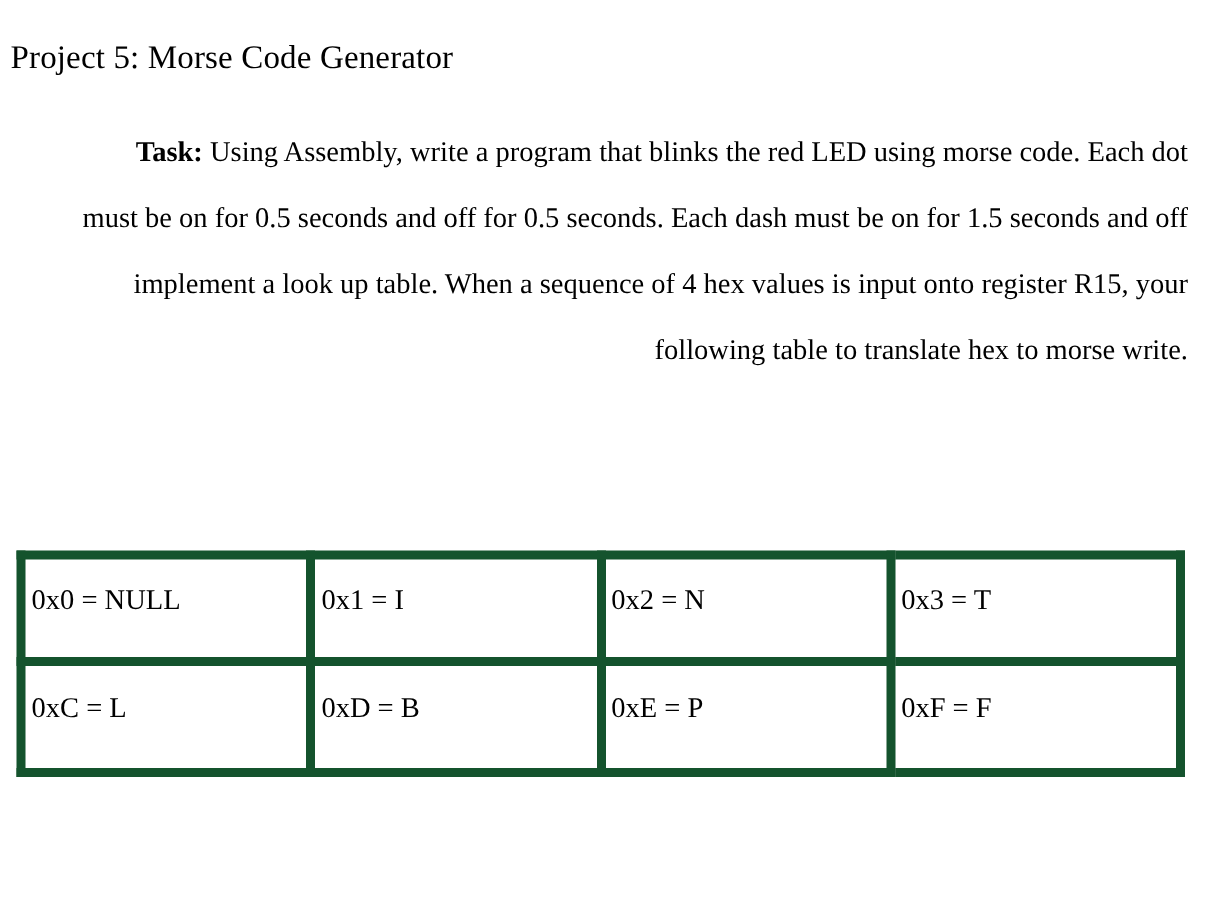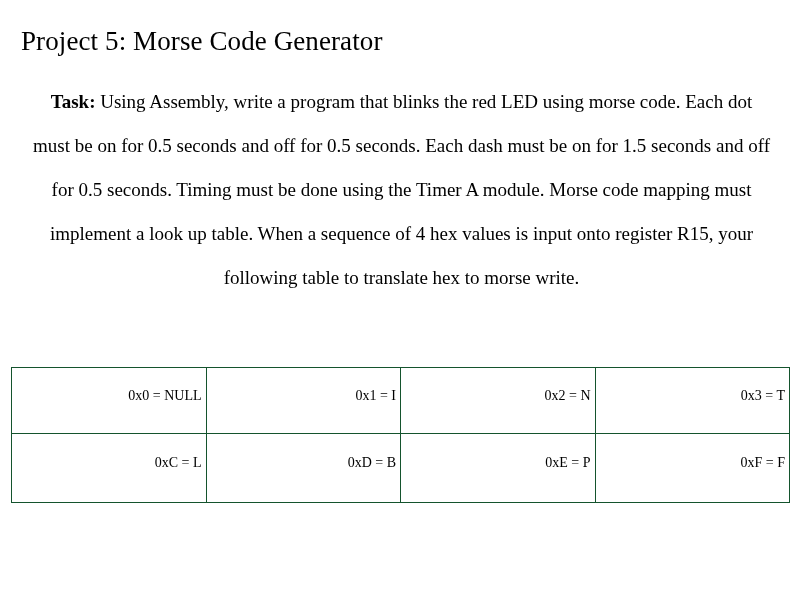--- a/index.html
+++ b/index.html
@@ -21,84 +21,83 @@
     position: absolute;
     left: 0;
     top: 0;
     width: 806px;
     height: 604px;
   }
 
   
   .doc-title {
     position: absolute;
-    left: 21px;
+    left: 7px;
     top: 6px;
     width: 782px;
-    font-size: 27px;
+    font-size: 22px;
     line-height: 34px;
     font-weight: normal;
     letter-spacing: 0.1px;
     white-space: nowrap;
   }
 
   
   .body-block {
     position: absolute;
     left: 11px;
     top: 80px;
     width: 781px;
     font-size: 19px;
     line-height: 44px;
-    text-align: center;
+    text-align: right;
   }
   .body-line {
     white-space: nowrap;
     height: 44px;
   }
   .lead-label {
     font-weight: bold;
   }
 
   
   .hex-table {
     position: absolute;
     left: 11px;
     top: 367px;
     width: 779px;
     border-collapse: collapse;
     table-layout: fixed;
   }
   .hex-table td {
-    border: 1px solid #14532d;
+    border: 6px solid #14532d;
     height: 55px;
     padding: 0 4px 10px 4px;
-    text-align: right;
+    text-align: left;
     vertical-align: middle;
-    font-size: 14px;
+    font-size: 19px;
     line-height: 24px;
     font-family: "Liberation Serif", "DejaVu Serif", serif;
     color: #000000;
     width: 25%;
   }
   .hex-table tr:last-child td {
     height: 58px;
   }
 </style>
 </head>
 <body>
 
 <div class="page">
 
   <h1 class="doc-title">Project 5: Morse Code Generator</h1>
 
   <div class="body-block">
     <div class="body-line"><span class="lead-label">Task:</span><span> Using Assembly, write a program that blinks the red LED using morse code. Each dot</span></div>
     <div class="body-line">must be on for 0.5 seconds and off for 0.5 seconds. Each dash must be on for 1.5 seconds and off</div>
-    <div class="body-line">for 0.5 seconds. Timing must be done using the Timer A module. Morse code mapping must</div>
     <div class="body-line">implement a look up table. When a sequence of 4 hex values is input onto register R15, your</div>
     <div class="body-line">following table to translate hex to morse write.</div>
   </div>
 
   <table class="hex-table">
     <tbody>
       <tr>
         <td>0x0 = NULL</td>
         <td>0x1 = I</td>
         <td>0x2 = N</td>

